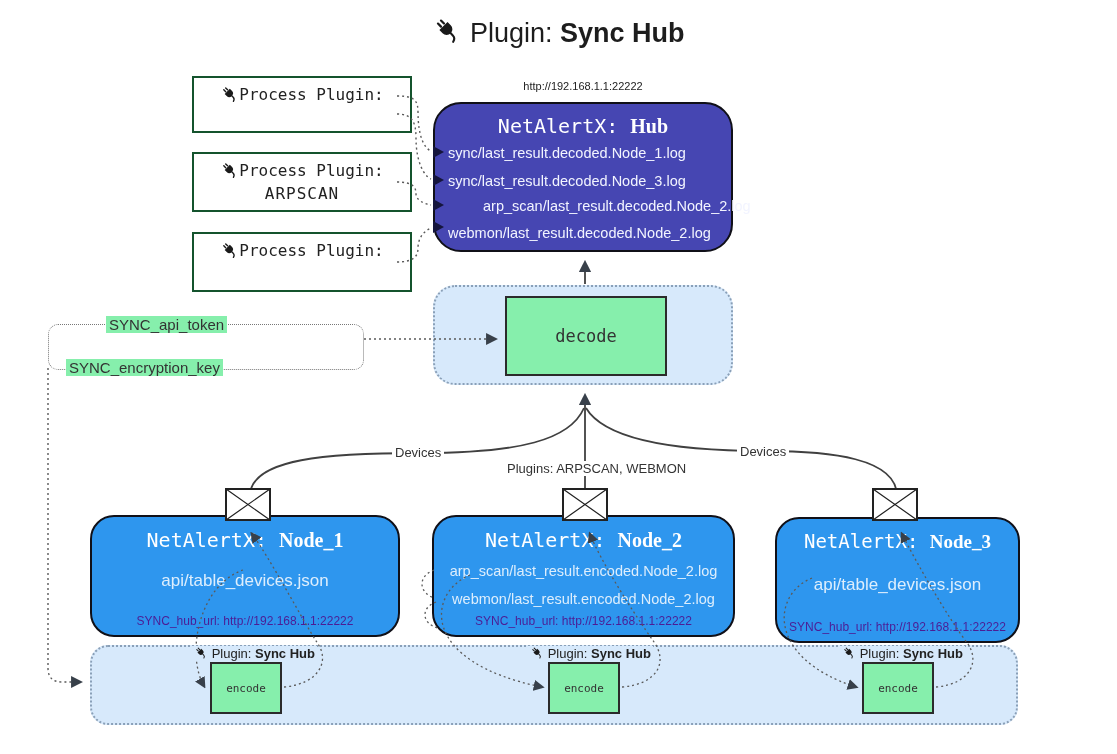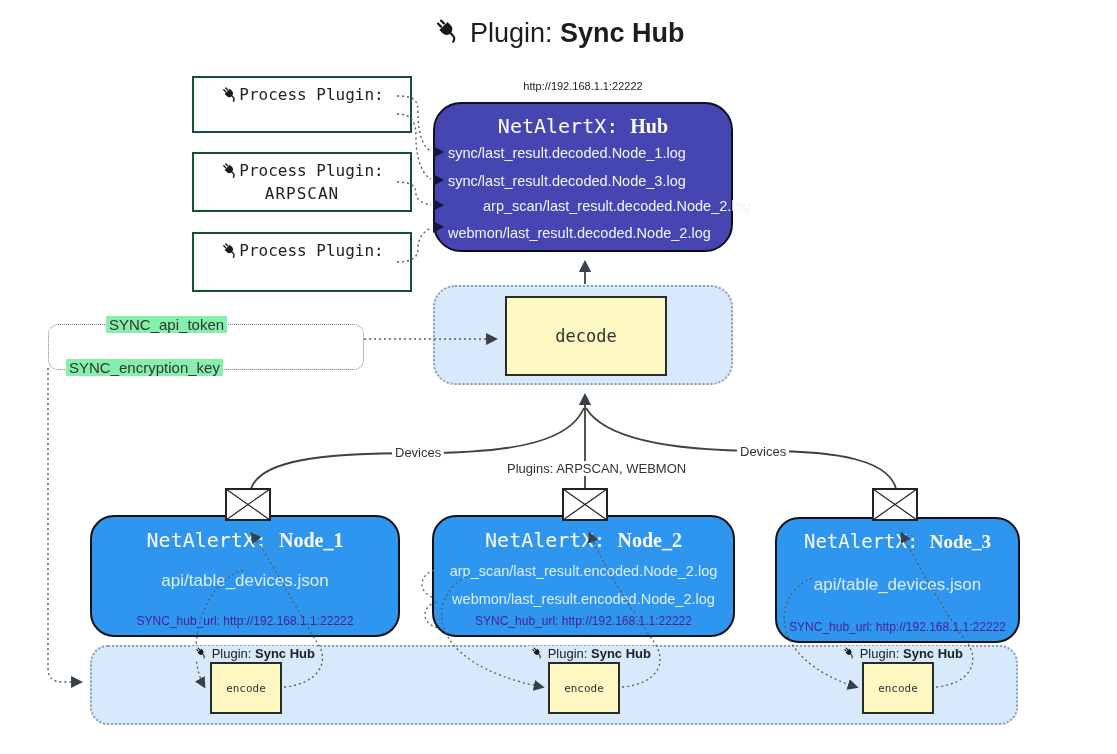--- a/index.html
+++ b/index.html
@@ -20,21 +20,21 @@
   #hub{left:433px;top:102px;width:300px;height:150px;background:#4646B2;border:2px solid #101018;
        border-radius:28px;box-sizing:border-box;color:#fff;}
   #hub .htitle{position:absolute;left:0;top:10px;width:100%;text-align:center;font-size:20px;}
   #hub .htitle .b{font-weight:bold;font-family:Liberation Serif, serif;}
   .hub-log{position:absolute;left:13px;font-size:14.5px;color:#f2f4ff;white-space:nowrap;}
   .hub-log b{font-weight:normal;}
   #hub-url{left:433px;top:80px;width:300px;text-align:center;font-size:11px;color:#222;}
   
   .panel{background:#D7E9FB;border:2px dotted #8AA0B8;border-radius:22px;box-sizing:border-box;}
   
-  .wbox{background:#fef9c3;border:2px solid #2b2b2b;box-sizing:border-box;display:flex;
+  .wbox{background:#86efac;border:2px solid #2b2b2b;box-sizing:border-box;display:flex;
         align-items:center;justify-content:center;color:#333;}
   
   #tokenrect{left:48px;top:324px;width:314px;height:44px;border:1.5px dotted #777;border-radius:10px;}
   .cfg-lbl{background:#86efac;font-size:15px;color:#333;padding:0 3px;white-space:nowrap;}
   
   .lbl{background:#fff;font-size:13px;color:#333;padding:0 3px;white-space:nowrap;z-index:6;}
   
   .node{background:#2E96EE;border:2px solid #101018;border-radius:24px;box-sizing:border-box;color:#fff;}
   .node .ntitle{position:absolute;left:0;top:11px;width:100%;text-align:center;font-size:20px;white-space:nowrap;}
   .node .ntitle .b{font-weight:bold;font-family:Liberation Serif, serif;}

